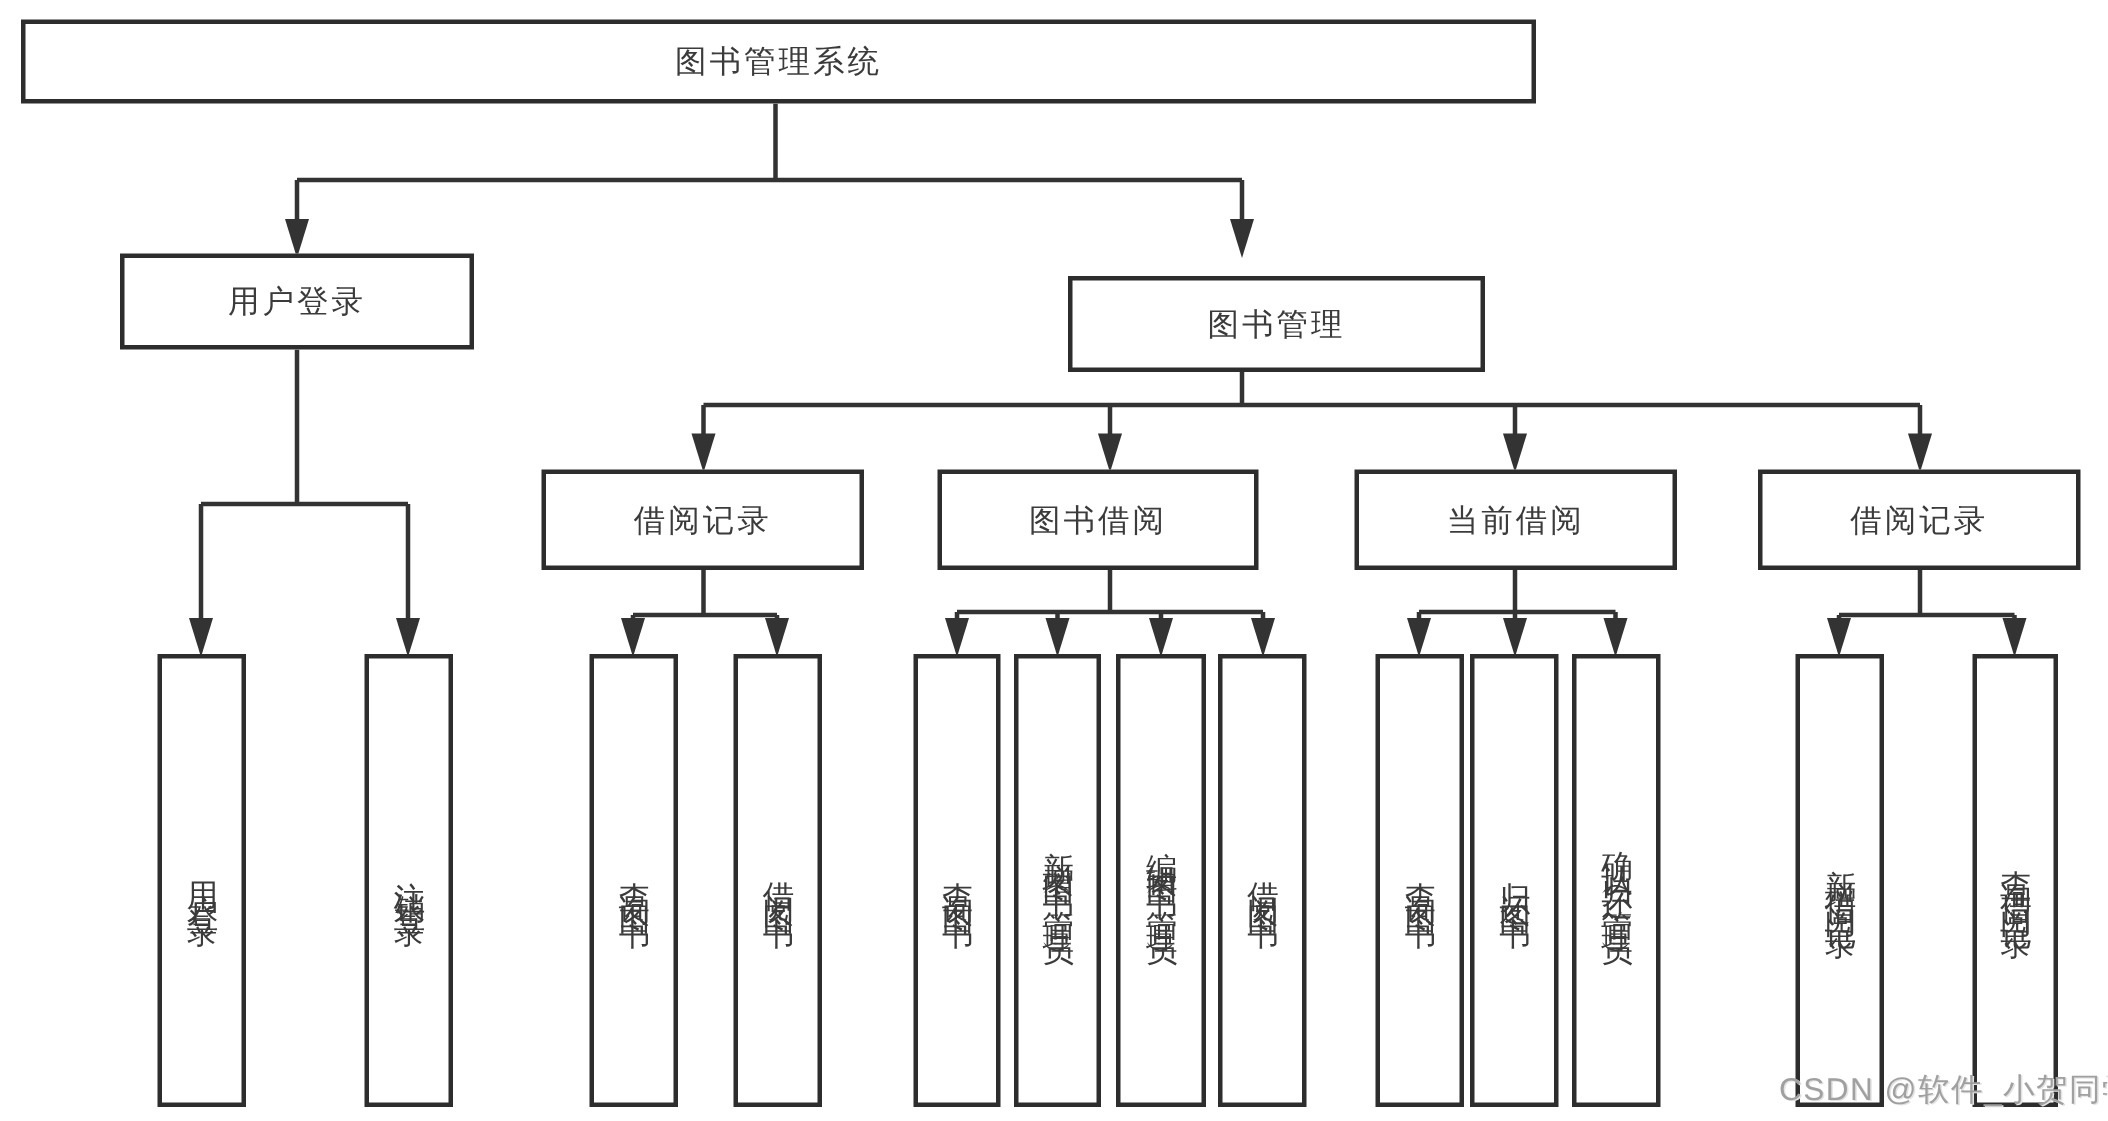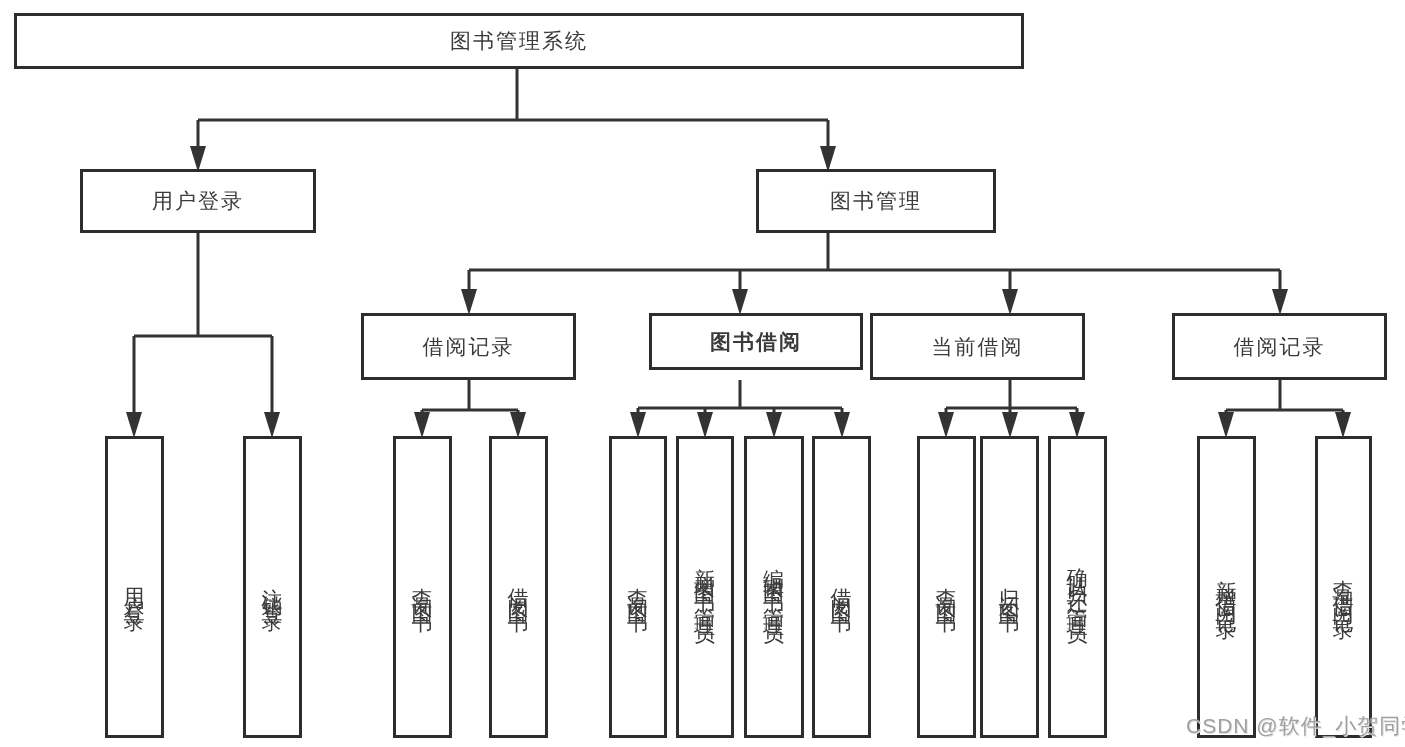--- a/index.html
+++ b/index.html
@@ -108,25 +108,25 @@
     <g>
       <path d="M1280 380 V410 M1226 410 H1343 M1226 410 V416 M1343 410 V416"></path>
       <polygon points="1218,412 1234,412 1226,438"></polygon>
       <polygon points="1335,412 1351,412 1343,438"></polygon>
     </g>
   </svg>
 
   <div class="box hbox" style="left:14px; top:13px; width:1010px; height:56px;">图书管理系统</div>
 
   <div class="box hbox" style="left:80px; top:169px; width:236px; height:64px;">用户登录</div>
-  <div class="box hbox" style="left:712px; top:169px; width:240px; height:64px;margin-left:44px;">图书管理</div>
+  <div class="box hbox" style="left:712px; top:184px; width:278px; height:64px;">图书管理</div>
 
   <div class="box hbox" style="left:361px; top:313px; width:215px; height:67px;">借阅记录</div>
-  <div class="box hbox" style="left:649px; top:313px; width:214px; height:57px;font-weight:bold;">图书借阅</div>
-  <div class="box hbox" style="left:870px; top:313px; width:215px; height:67px;">当前借阅</div>
+  <div class="box hbox" style="left:625px; top:313px; width:214px; height:67px;">图书借阅</div>
+  <div class="box hbox" style="left:903px; top:313px; width:215px; height:67px;">当前借阅</div>
   <div class="box hbox" style="left:1172px; top:313px; width:215px; height:67px;">借阅记录</div>
 
   <div class="box vbox" style="left:105px; top:436px; width:59px; height:302px;">
     <span class="vtext">用户登录</span>
   </div>
   <div class="box vbox" style="left:243px; top:436px; width:59px; height:302px;">
     <span class="vtext">注销登录</span>
   </div>
 
   <div class="box vbox" style="left:393px; top:436px; width:59px; height:302px;">

